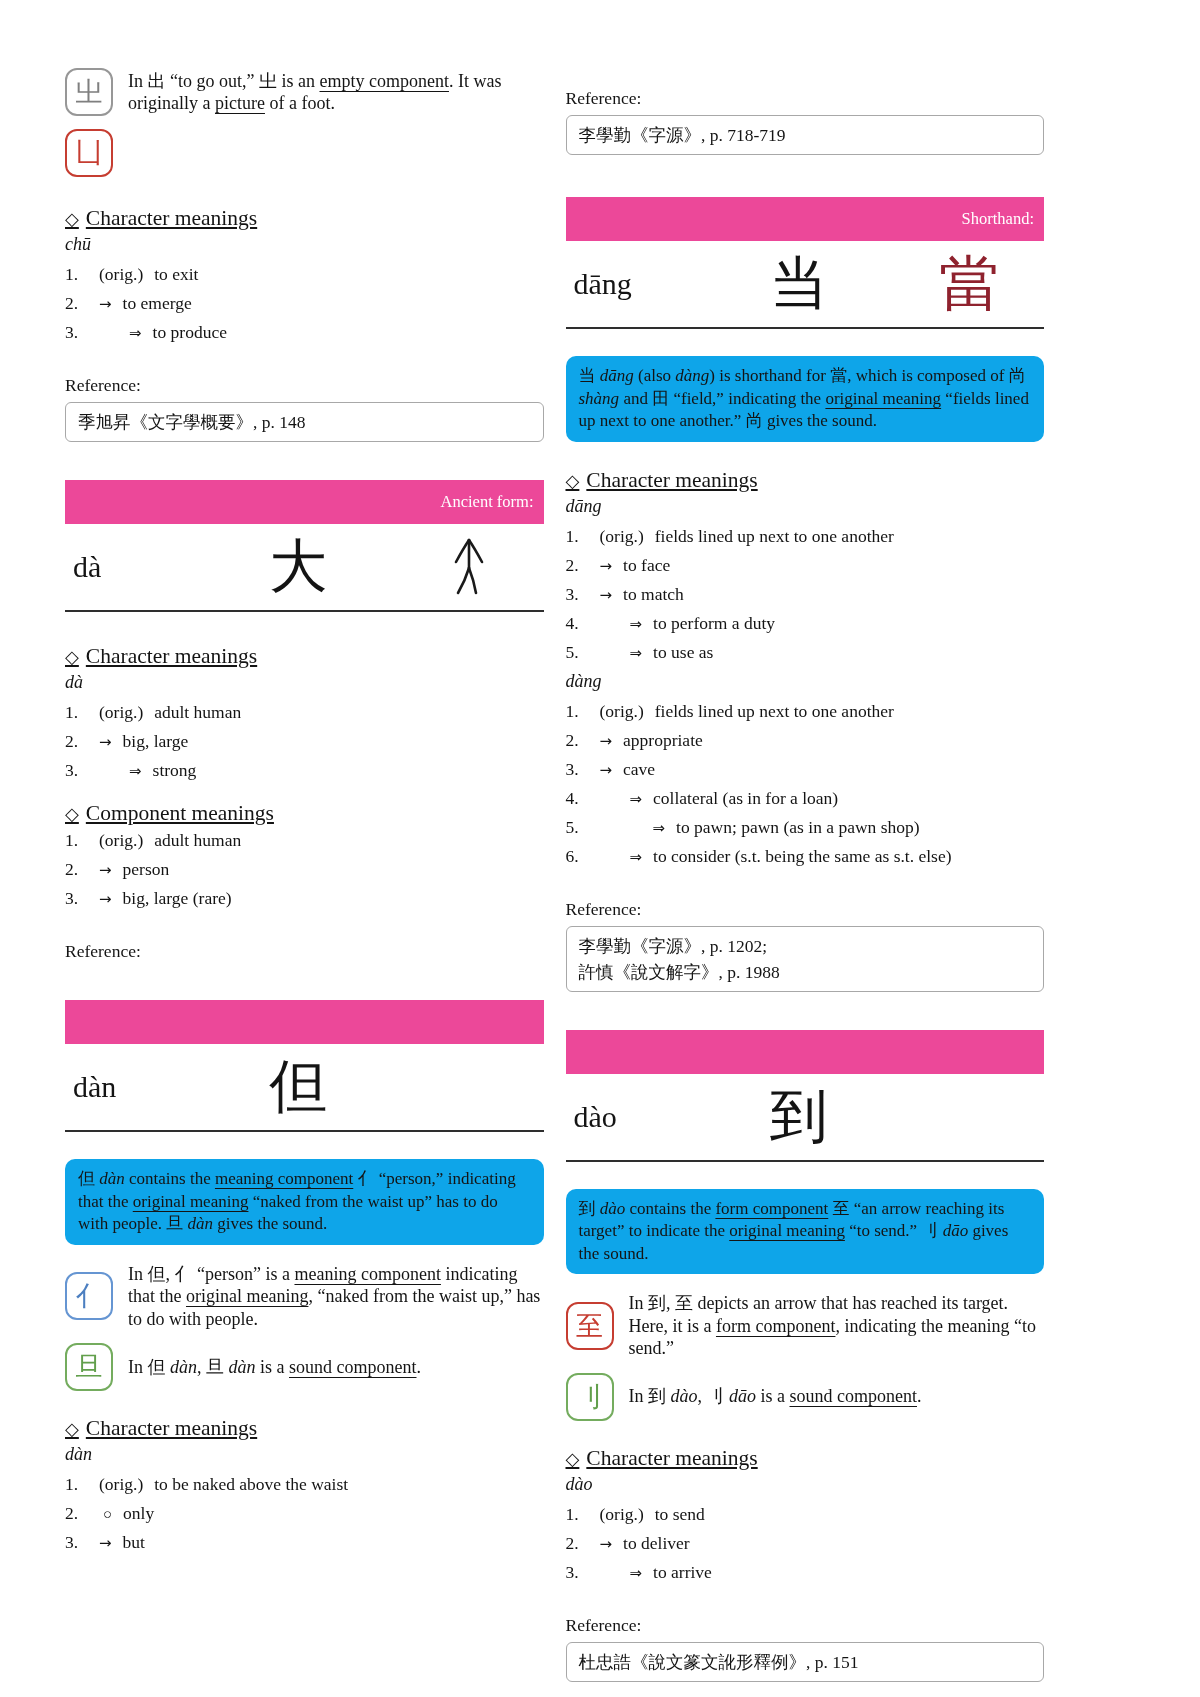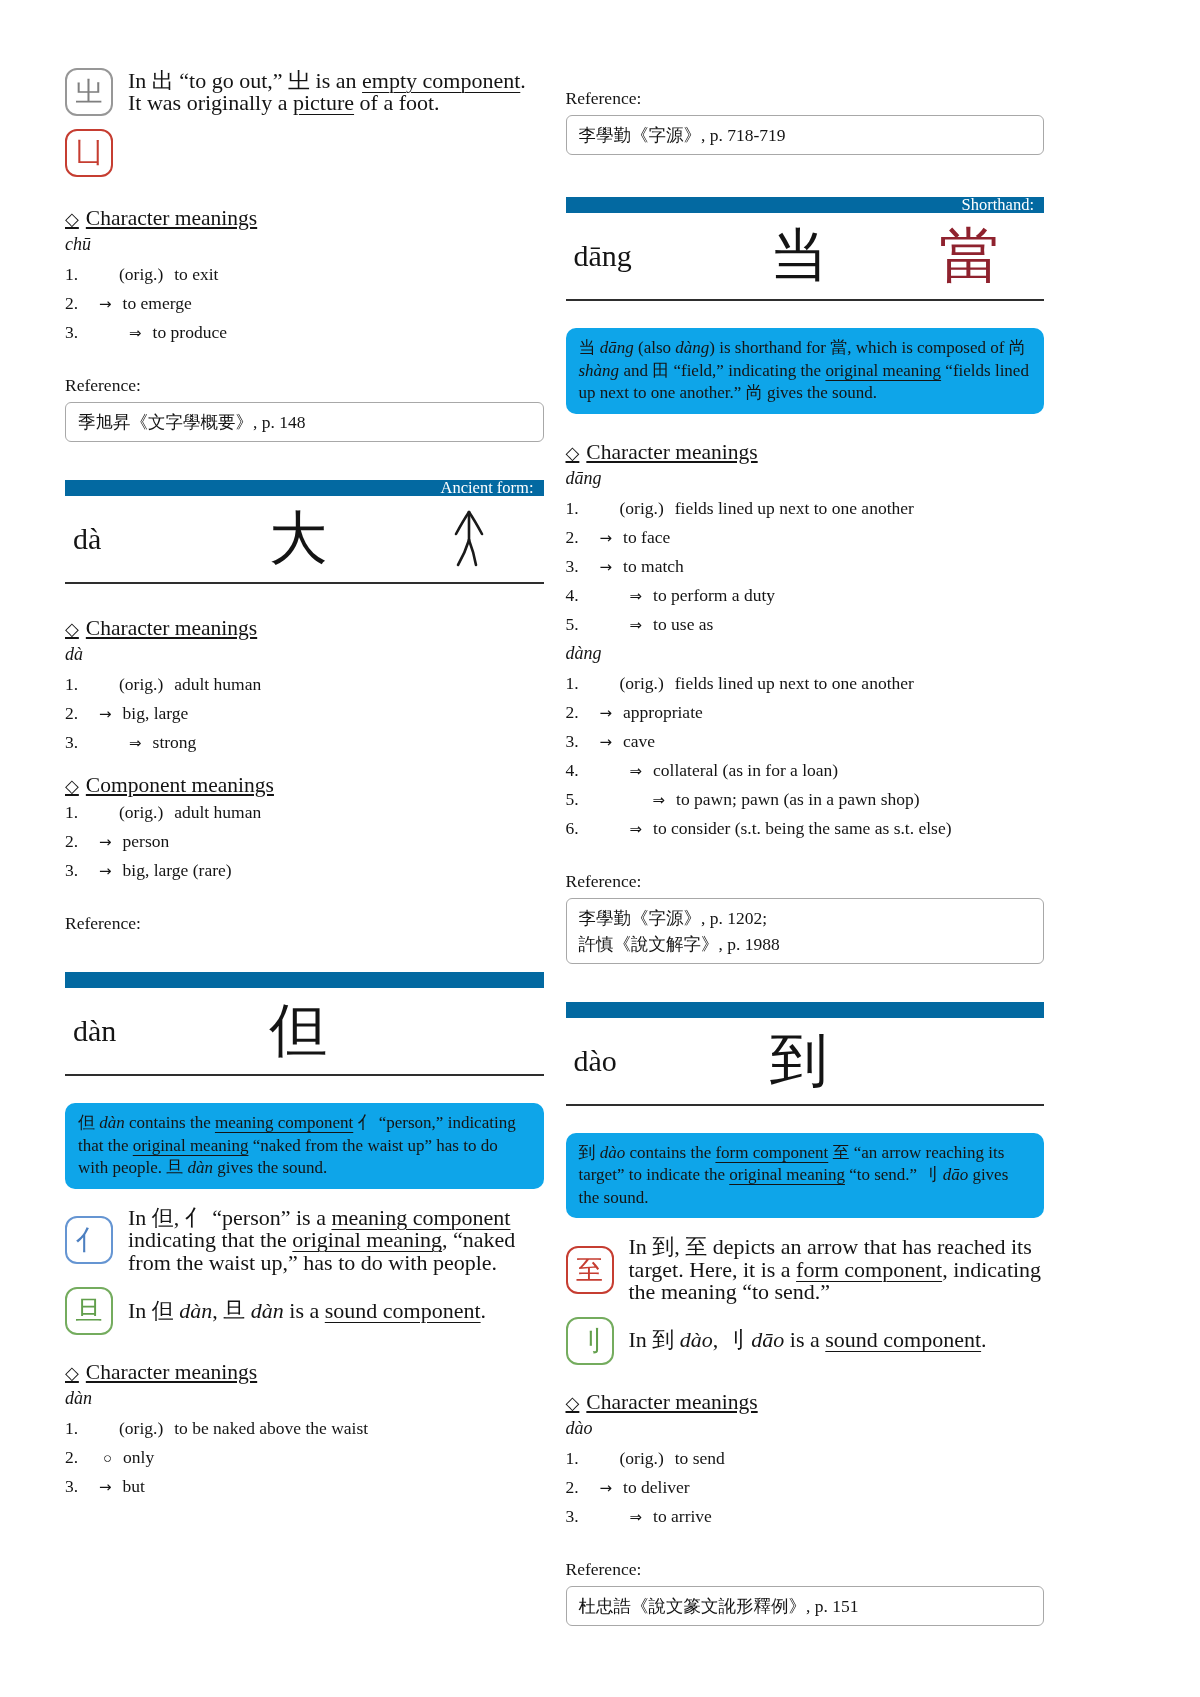--- a/index.html
+++ b/index.html
@@ -12,48 +12,48 @@
   .col{display:flex;flex-direction:column;min-width:0;}
 
   
   .note{display:flex;align-items:center;gap:15px;margin-bottom:13px;}
   .note-box{flex:0 0 48px;width:48px;height:48px;border:2.2px solid #979797;border-radius:12px;
     display:flex;align-items:center;justify-content:center;font-size:27px;box-sizing:border-box;}
   .note-gray{border-color:#979797;color:#7f7f7f;}
   .note-red{border-color:#c63d31;color:#c63d31;}
   .note-blue{border-color:#6595d2;color:#4c7fc0;}
   .note-green{border-color:#74ac5e;color:#629f4c;}
-  .note-text{font-size:22px;line-height:22.5px;}
+  .note-text{font-size:18px;line-height:22.5px;}
 
   
   .sec-heading{font-size:21.5px;font-weight:normal;margin:26px 0 0 0;text-decoration:underline;}
   .mt16{margin-top:16px;} .mt12{margin-top:12px;} .mt32{margin-top:32px;}
   .diamond{font-family:"DejaVu Sans",sans-serif;font-size:18px;margin-right:7px;}
   .pinyin-line{font-style:italic;font-size:18px;margin:3px 0 5px 0;}
 
   
   .mlist{list-style:none;margin:4px 0 0 0;padding:0;}
   .mitem{display:flex;align-items:baseline;margin-bottom:8px;font-size:17.5px;}
   .num{width:30px;flex:none;}
   .mk{flex:none;margin-right:11px;white-space:nowrap;}
-  .m-orig{margin-left:24px;}
+  .m-orig{margin-left:4px;}
   .m-circle{margin-left:8px;font-size:15px;}
   .m-arrow1{margin-left:4px;font-family:"DejaVu Sans",sans-serif;font-size:15px;}
   .m-arrow2{margin-left:34px;font-family:"DejaVu Sans",sans-serif;font-size:15px;}
   .m-arrow3{margin-left:57px;font-family:"DejaVu Sans",sans-serif;font-size:15px;}
   .mtx{min-width:0;}
 
   
   .ref-label{font-size:17.5px;margin-top:24px;}
   .ref-box{border:1.3px solid #a8a8a8;border-radius:6px;padding:6px 12px;margin-top:6px;
     font-size:17.5px;line-height:26px;}
 
   
   .entry{margin-top:38px;}
-  .entry-bar{background:#0369a1;height:16px;display:flex;align-items:center;justify-content:flex-end;padding:0 10px;}
+  .entry-bar{background:#ec4899;height:44px;display:flex;align-items:center;justify-content:flex-end;padding:0 10px;}
   .bar-label{color:#ffffff;font-size:16.5px;}
   .entry-row{display:grid;grid-template-columns:130px 1fr 150px;align-items:center;height:86px;
     border-bottom:2px solid #2e2e2e;padding-left:8px;}
   .entry-pinyin{font-size:30px;}
   .entry-main{font-size:58px;text-align:center;line-height:1;}
   .entry-alt{text-align:center;line-height:1;}
   .alt-red{font-size:60px;color:#8f222e;}
   svg.ancient{display:block;margin:0 auto;}
 
   

